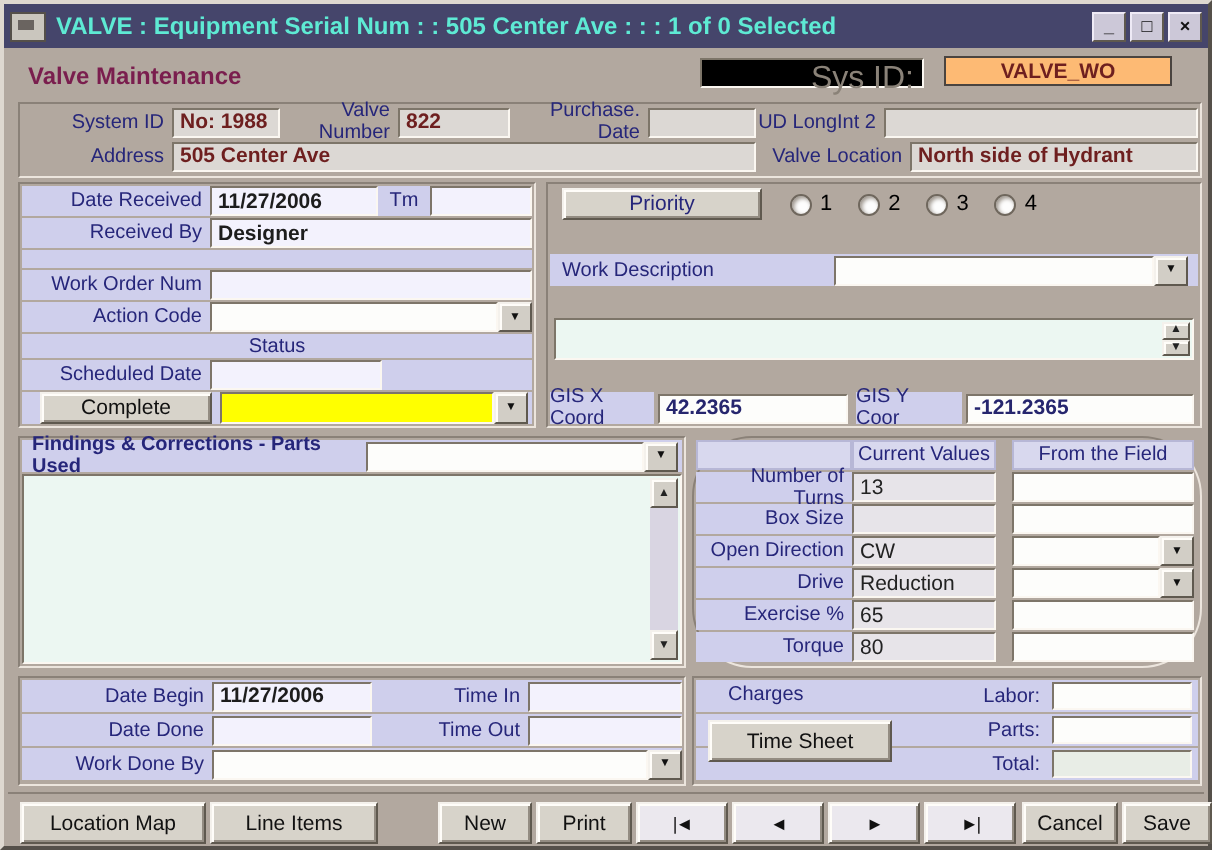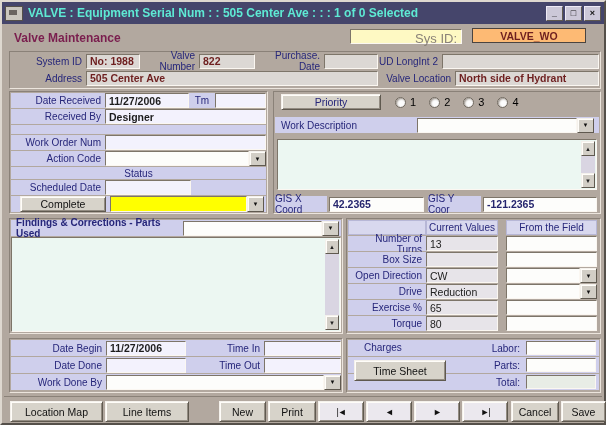--- a/index.html
+++ b/index.html
@@ -12,22 +12,22 @@
   .app-icon{width:16px;height:13px;background:#cac6be;border:1px solid #55504a;margin-right:5px;position:relative;flex:0 0 auto;}
   .app-icon::after{content:"";position:absolute;left:3px;top:3px;width:8px;height:5px;background:#6a6460;}
   .title-text{color:#5eead4;font-weight:bold;font-size:12px;white-space:nowrap;overflow:hidden;flex:1;}
   .win-btns{display:flex;gap:2px;flex:0 0 auto;}
   .winbtn{width:17px;height:15px;background:#ccc8d8;border:1px solid;border-color:#eeeaf6 #5f594f #5f594f #eeeaf6;
     font-size:9px;font-weight:bold;line-height:11px;padding:0;color:#111;font-family:inherit;}
 
   
   .header-strip{position:absolute;left:4px;top:25px;right:4px;height:20px;}
   .form-title{position:absolute;left:8px;top:4px;color:#7a1e4e;font-weight:bold;font-size:12px;}
-  .sysid-box{position:absolute;left:344px;top:2px;width:112px;height:15px;background:#fef9c3;
-    border:1px solid;border-color:#7d7569 #fbf7f1 #fbf7f1 #7d7569;text-align:right;color:#8a8278;padding:1px 4px 0 0;box-sizing:border-box;font-size:13px;}
+  .sysid-box{position:absolute;left:344px;top:2px;width:112px;height:15px;background:#000000;
+    border:1px solid;border-color:#7d7569 #fbf7f1 #fbf7f1 #7d7569;text-align:right;color:#8a8278;padding:1px 4px 0 0;box-sizing:border-box;font-size:16px;}
   .sysid-val{position:absolute;left:466px;top:1px;width:114px;height:15px;background:#fdba74;border:1px solid #4a4440;
     text-align:center;color:#6e1f1f;font-weight:bold;font-size:10.5px;padding-top:1px;box-sizing:border-box;}
 
   
   .panel{position:absolute;border:1px solid;border-color:#8a8178 #ece5dd #ece5dd #8a8178;background:#b2a89f;box-sizing:border-box;padding:1px;}
   .lavrow{background:#cfcfec;display:flex;align-items:center;}
   .navlbl{color:#26267a;font-size:10px;}
   .fld{background:#f3f2fd;border:1px solid;border-color:#7d7569 #fbf7f1 #fbf7f1 #7d7569;box-sizing:border-box;
     padding:0 3px;font-weight:bold;color:#1d1d1d;font-size:10.5px;display:flex;align-items:center;overflow:hidden;}
   .fld.white{background:#fdfdfb;}
@@ -50,27 +50,27 @@
   .ilbl{color:#26267a;font-size:10px;text-align:right;padding-right:4px;box-sizing:border-box;}
   .ival{background:#dcd8d4;border:1px solid;border-color:#7d7569 #fbf7f1 #fbf7f1 #7d7569;box-sizing:border-box;
     height:15px;padding:0 3px;font-weight:bold;color:#6e1f1f;font-size:10.5px;display:flex;align-items:center;overflow:hidden;}
 
   
   #leftpanel{left:7px;top:89px;width:259px;height:123px;display:flex;flex-direction:column;gap:1px;}
   .lp-row{height:15px;flex:0 0 auto;}
   .lp-lbl{width:94px;text-align:right;padding-right:4px;box-sizing:border-box;}
 
   
-  #rightpanel{left:271px;top:89px;width:328px;height:123px;display:flex;flex-direction:column;gap:6px;}
+  #rightpanel{left:271px;top:89px;width:328px;height:123px;display:flex;flex-direction:column;gap:16px;}
 
   
   #findings{left:7px;top:216px;width:334px;height:116px;display:flex;flex-direction:column;gap:1px;}
 
   
-  #vtable{left:344px;top:216px;width:255px;height:116px;display:flex;flex-direction:column;gap:1px;}
+  #vtable{left:344px;top:216px;width:255px;height:116px;display:flex;flex-direction:column;gap:1px;border-radius:30px;}
   .vt-row{height:15px;display:flex;flex:0 0 auto;}
   .vt-lbl{width:78px;background:#cfcfec;color:#26267a;font-size:10px;text-align:right;padding-right:4px;box-sizing:border-box;display:flex;align-items:center;justify-content:flex-end;}
   .vt-cur{width:72px;background:#e7e4e9;border:1px solid;border-color:#7d7569 #fbf7f1 #fbf7f1 #7d7569;box-sizing:border-box;padding:0 3px;font-size:10.5px;color:#222;display:flex;align-items:center;}
   .vt-gap{width:8px;}
   .vt-fld{width:91px;}
   .vt-hdr{background:#d8d8ee;color:#26267a;font-size:10px;display:flex;align-items:center;justify-content:center;border:1px solid #b7b7d6;box-sizing:border-box;}
 
   
   #bottomleft{left:7px;top:336px;width:334px;height:55px;display:flex;flex-direction:column;gap:1px;}
   .bl-lbl1{width:95px;text-align:right;padding-right:4px;box-sizing:border-box;}

